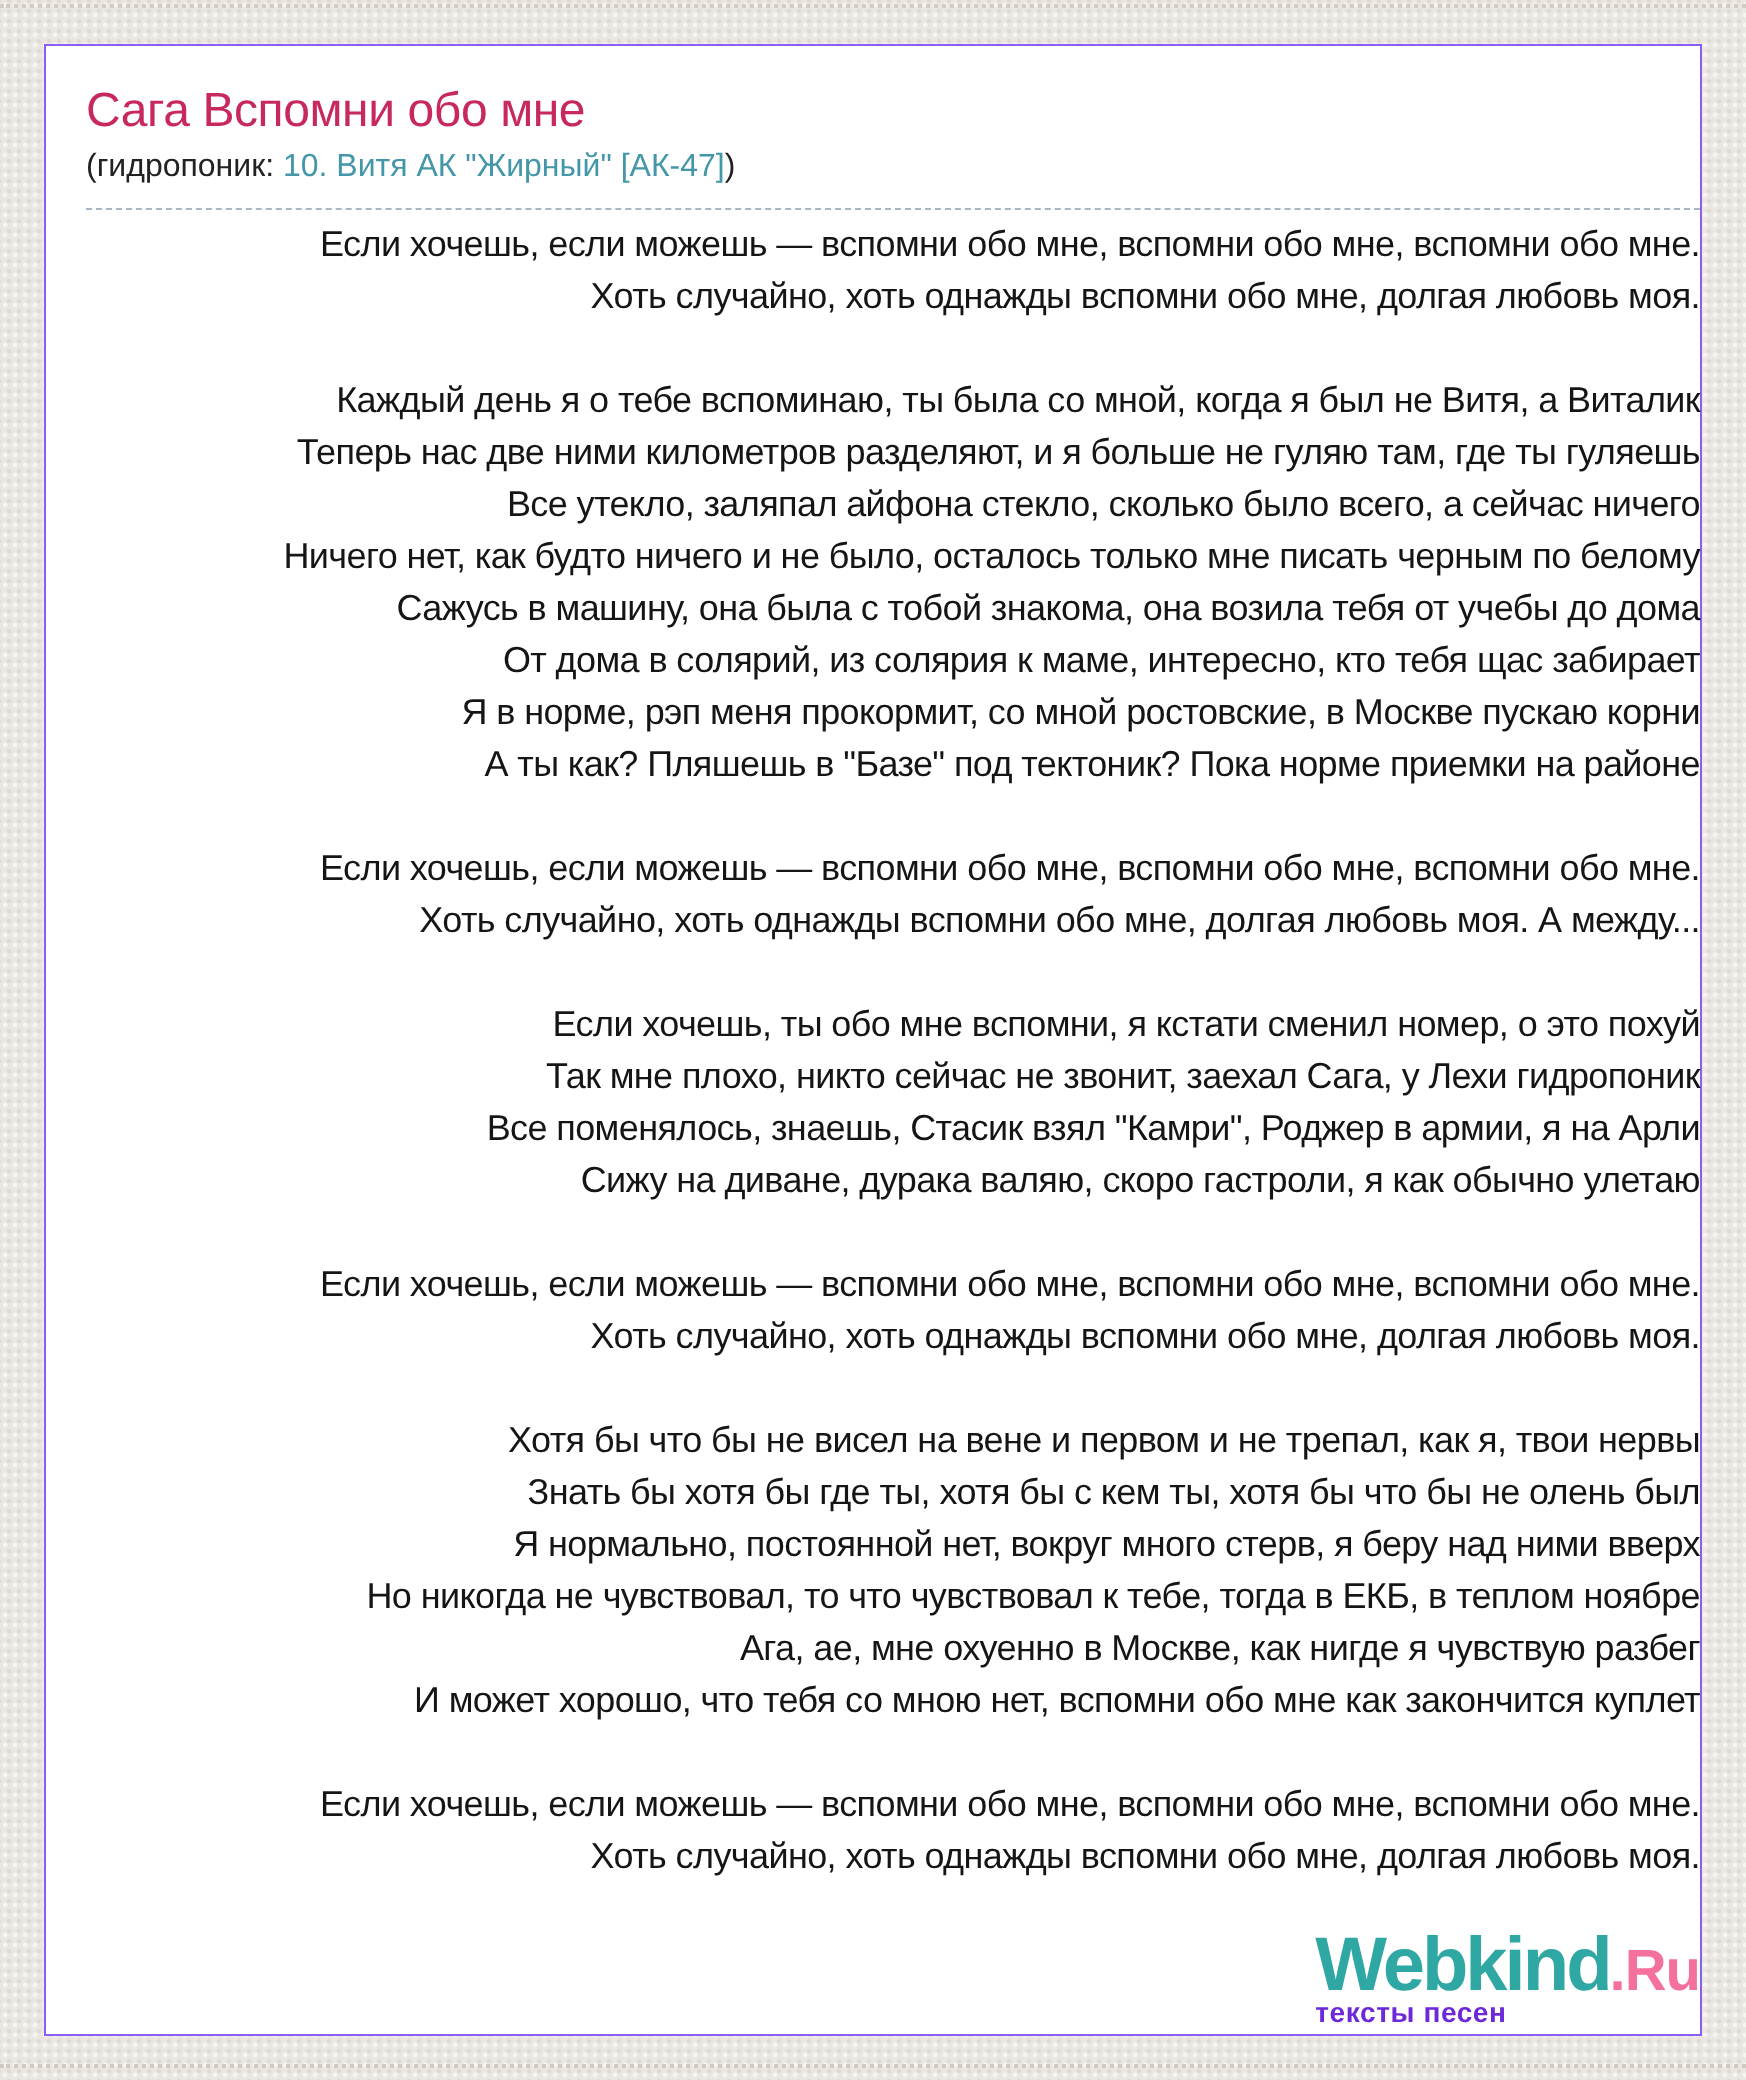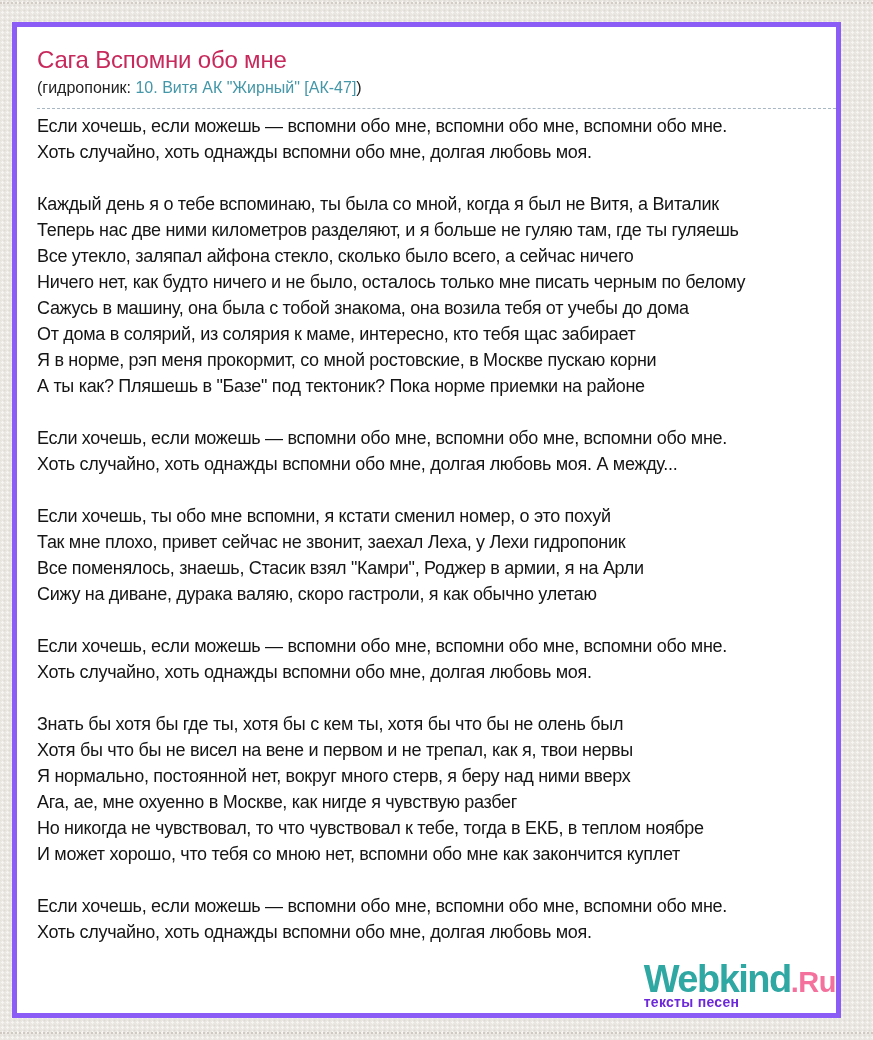--- a/index.html
+++ b/index.html
@@ -19,25 +19,25 @@
   .top-dots {
     position: absolute; left: 0; right: 0; top: 2px;
     border-top: 2px dotted #d2ccc4;
   }
   .bottom-dots {
     position: absolute; left: 0; right: 0; bottom: 6px;
     border-top: 2px dotted #cfc9c1;
   }
   .card {
     position: absolute;
-    left: 12px; top: 22px;
+    left: 22px; top: 22px;
     width: 829px; height: 996px;
     box-sizing: border-box;
     background: #ffffff;
-    border: 5px solid #8b5cf6;
+    border: 1px solid #8b5cf6;
     padding: 16px 0 18px 20px;
   }
   .title {
     margin: 2px 0 0 0;
     font-size: 24px;
     line-height: 30px;
     font-weight: 400;
     color: #c8295c;
     letter-spacing: -0.2px;
   }
@@ -50,21 +50,21 @@
   }
   .artist-link {
     color: #4497a8;
     text-decoration: none;
     cursor: pointer;
   }
   .lyrics {
     margin-top: 4px;
     position: relative;
   }
-  .stanza { margin-bottom: 26px; }
+  .stanza { margin-bottom: 26px; text-align: right; }
   .stanza:last-child { margin-bottom: 0; }
   .line {
     font-size: 18px;
     line-height: 26px;
     height: 26px;
     letter-spacing: -0.3px;
     color: #151515;
     white-space: nowrap;
     width: max-content;
     min-width: 100%;
@@ -122,34 +122,34 @@
         <div class="line">От дома в солярий, из солярия к маме, интересно, кто тебя щас забирает</div>
         <div class="line">Я в норме, рэп меня прокормит, со мной ростовские, в Москве пускаю корни</div>
         <div class="line">А ты как? Пляшешь в "Базе" под тектоник? Пока норме приемки на районе</div>
       </div>
       <div class="stanza">
         <div class="line">Если хочешь, если можешь — вспомни обо мне, вспомни обо мне, вспомни обо мне.</div>
         <div class="line">Хоть случайно, хоть однажды вспомни обо мне, долгая любовь моя. А между...</div>
       </div>
       <div class="stanza">
         <div class="line">Если хочешь, ты обо мне вспомни, я кстати сменил номер, о это похуй</div>
-        <div class="line">Так мне плохо, привет сейчас не звонит, заехал Леха, у Лехи гидропоник</div>
+        <div class="line">Так мне плохо, никто сейчас не звонит, заехал Сага, у Лехи гидропоник</div>
         <div class="line">Все поменялось, знаешь, Стасик взял "Камри", Роджер в армии, я на Арли</div>
         <div class="line">Сижу на диване, дурака валяю, скоро гастроли, я как обычно улетаю</div>
       </div>
       <div class="stanza">
         <div class="line">Если хочешь, если можешь — вспомни обо мне, вспомни обо мне, вспомни обо мне.</div>
         <div class="line">Хоть случайно, хоть однажды вспомни обо мне, долгая любовь моя.</div>
       </div>
       <div class="stanza">
+        <div class="line">Хотя бы что бы не висел на вене и первом и не трепал, как я, твои нервы</div>
         <div class="line">Знать бы хотя бы где ты, хотя бы с кем ты, хотя бы что бы не олень был</div>
-        <div class="line">Хотя бы что бы не висел на вене и первом и не трепал, как я, твои нервы</div>
         <div class="line">Я нормально, постоянной нет, вокруг много стерв, я беру над ними вверх</div>
+        <div class="line">Но никогда не чувствовал, то что чувствовал к тебе, тогда в ЕКБ, в теплом ноябре</div>
         <div class="line">Ага, ае, мне охуенно в Москве, как нигде я чувствую разбег</div>
-        <div class="line">Но никогда не чувствовал, то что чувствовал к тебе, тогда в ЕКБ, в теплом ноябре</div>
         <div class="line">И может хорошо, что тебя со мною нет, вспомни обо мне как закончится куплет</div>
       </div>
       <div class="stanza">
         <div class="line">Если хочешь, если можешь — вспомни обо мне, вспомни обо мне, вспомни обо мне.</div>
         <div class="line">Хоть случайно, хоть однажды вспомни обо мне, долгая любовь моя.</div>
       </div>
     </div>
 
   <div class="logo">
     <div class="logo-line"><span class="logo-main">Webkind</span><span class="logo-suffix">.Ru</span></div>

